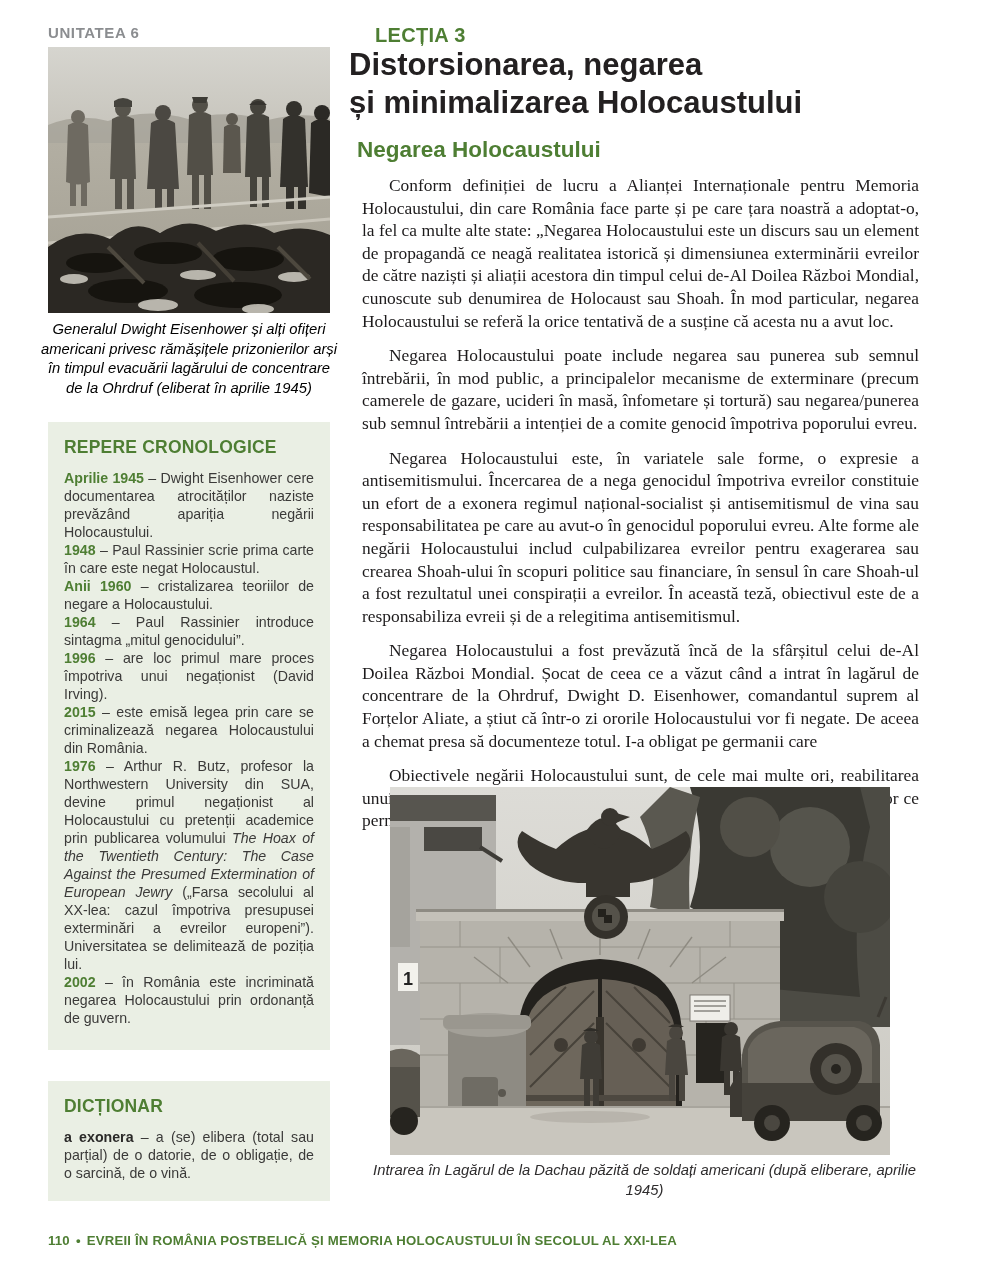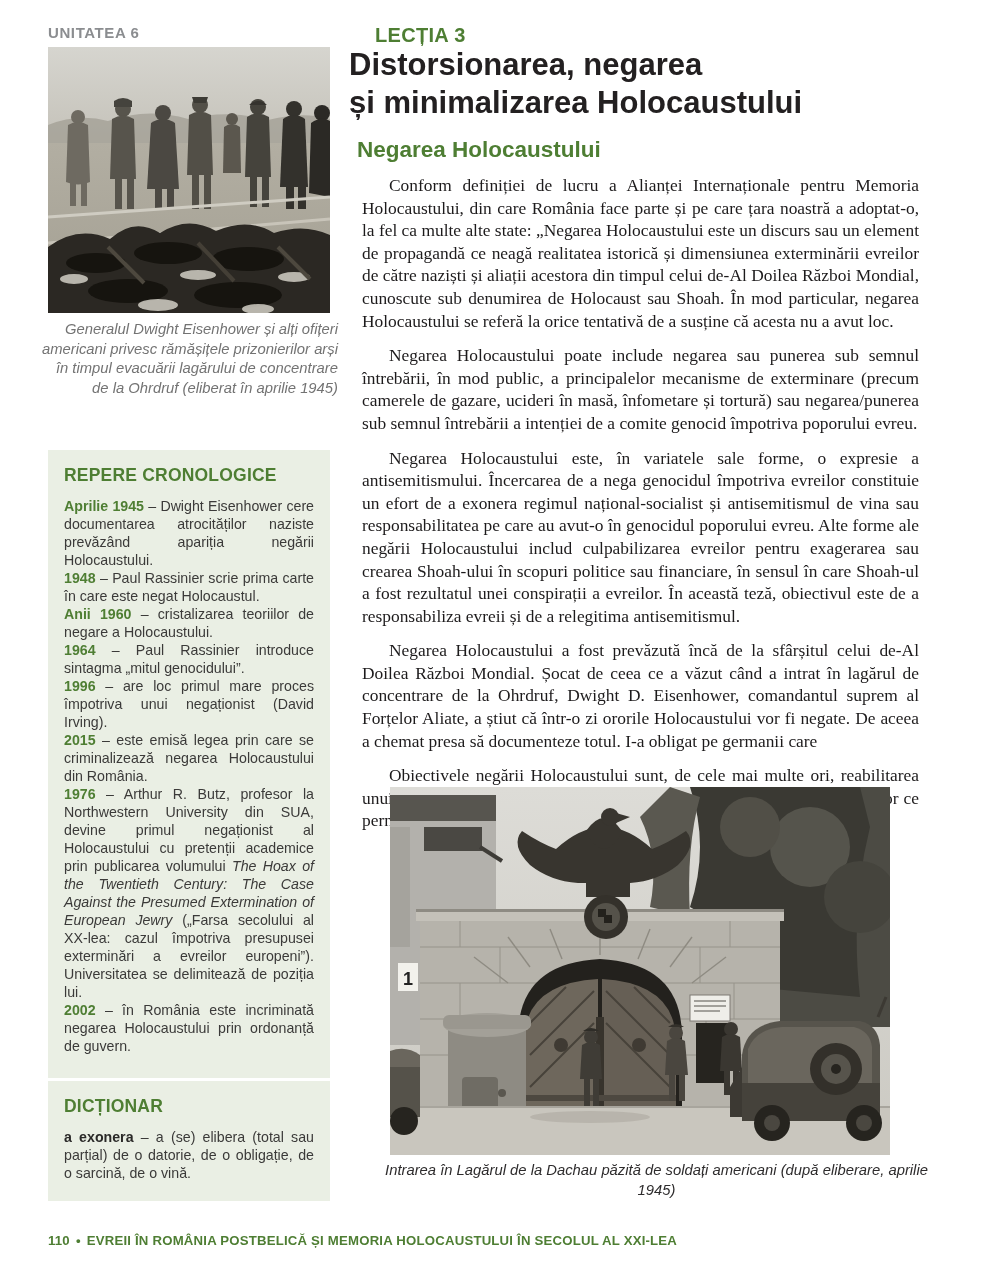--- a/index.html
+++ b/index.html
@@ -3,26 +3,26 @@
 <meta charset="utf-8">
 <style>
   html,body{margin:0;padding:0;background:#ffffff;}
   #page{position:relative;width:1000px;height:1268px;background:#ffffff;overflow:hidden;
         font-family:"Liberation Sans",sans-serif;color:#231f20;}
 
   
   .unit-label{position:absolute;left:48px;top:24px;font-size:15px;font-weight:bold;
               letter-spacing:.6px;color:#8b8d90;}
   .photo1{position:absolute;left:48px;top:47px;width:282px;height:266px;overflow:hidden;}
-  .caption1{position:absolute;left:40px;top:320px;width:298px;text-align:right;
-            font-style:italic;font-size:14.8px;line-height:19.5px;color:#737373;}
+  .caption1{position:absolute;left:40px;top:320px;width:298px;text-align:center;
+            font-style:italic;font-size:14.8px;line-height:19.5px;color:#000000;}
 
   .greenbox{position:absolute;left:48px;width:282px;background:#eaefe4;box-sizing:border-box;
             padding:15px 16px 14px 16px;}
-  #box-chrono{top:450px;height:628px;}
+  #box-chrono{top:422px;height:628px;}
   #box-dict{top:1081px;height:120px;}
   .box-title{font-size:17.5px;font-weight:bold;color:#4e7e33;letter-spacing:.2px;margin:0 0 11px 0;}
   .tl{margin:0;font-size:14.2px;line-height:18px;text-align:justify;color:#3b3a39;}
   .tl b{color:#4e7e33;}
   .tl em{font-style:italic;}
   .dict-entry{margin:0;font-size:14.2px;line-height:18px;text-align:justify;color:#3b3a39;}
   .dict-entry b{color:#2a2928;}
 
   
   .lesson-label{position:absolute;left:350px;top:24px;font-size:20px;font-weight:bold;
@@ -30,21 +30,21 @@
   .page-title{position:absolute;left:349px;top:46px;width:600px;font-size:31px;line-height:38px;
               font-weight:bold;color:#232021;margin:0;}
   .section-title{position:absolute;left:350px;top:130px;width:600px;font-size:22.5px;
                  font-weight:bold;color:#4e7e33;margin:7px;}
   .bodytext{position:absolute;left:350px;top:162px;width:581px;
             font-family:"Liberation Serif",serif;font-size:17.4px;line-height:22.6px;
             text-align:justify;color:#1d1b1c;}
   .bodytext p{margin:12px;text-indent:27px;}
 
   .photo2{position:absolute;left:390px;top:787px;width:500px;height:368px;overflow:hidden;}
-  .caption2{position:absolute;left:366px;top:1160px;width:581px;text-align:center;
+  .caption2{position:absolute;left:354px;top:1160px;width:581px;text-align:center;
             font-style:italic;font-size:14.8px;line-height:20px;color:#2e2c2d;}
 
   
   .footer{position:absolute;left:48px;top:1233px;width:900px;font-size:13.2px;font-weight:bold;
           color:#4e7e33;letter-spacing:.2px;}
   .footer .dot{padding:0 6px;}
 </style>
 </head>
 <body>
 

